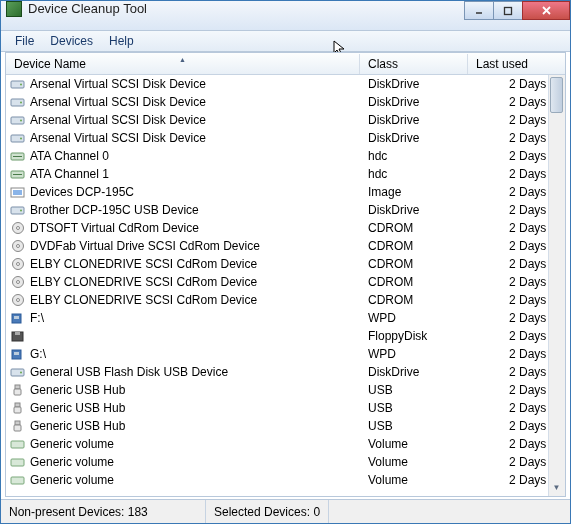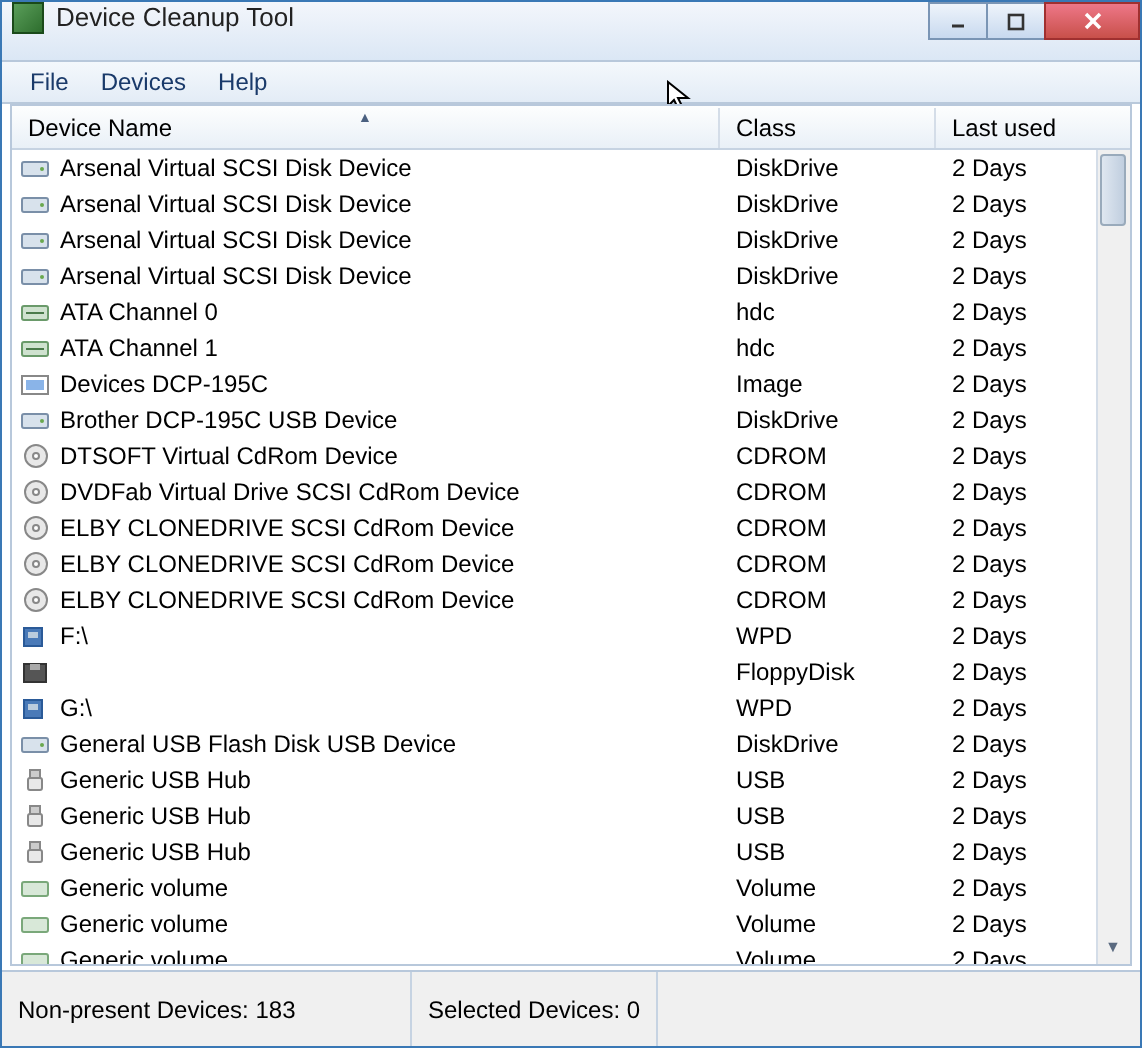--- a/index.html
+++ b/index.html
@@ -25,23 +25,23 @@
     .col-last { flex: 1; }
     .list-body { flex: 1; overflow: hidden; font-size: 12px; position: relative; }
     .scroll-track { position: absolute; right: 0; top: 0; bottom: 0; width: 17px; background: #f0f0f0; border-left: 1px solid #d4dde8; }
     .scroll-thumb { position: absolute; right: 2px; top: 2px; width: 13px; height: 36px; background: linear-gradient(to right,#dfe7f0,#c0cedf); border: 1px solid #9ab; border-radius: 2px; }
     .scroll-btn { position: absolute; right: 0; width: 17px; height: 17px; display: flex; align-items: center; justify-content: center; font-size: 8px; color: #5a6a80; }
     .scroll-btn.down { bottom: 0; }
     .rows { margin-right: 17px; }
     .row { display: flex; height: 18px; align-items: center; }
     .row-name { width: 354px; display: flex; align-items: flex-end; padding-left: 4px; white-space: nowrap; overflow: hidden; }
     .row-class { width: 108px; padding-left: 8px; }
-    .row-last { flex: 1; padding-left: 8px; }
+    .row-last { flex: 1; padding-left: 8px; margin-left: 33px; }
     .dev-icon { width: 16px; height: 14px; margin-right: 4px; flex-shrink: 0; display: inline-flex; align-items: center; justify-content: center; }
-    .statusbar { height: 38px; border-top: 1px solid #b8c8db; background: #f0f0f0; display: flex; font-size: 12px; align-items: center; }
+    .statusbar { height: 24px; border-top: 1px solid #b8c8db; background: #f0f0f0; display: flex; font-size: 12px; align-items: center; }
     .status-cell { padding: 3px 8px; border-right: 1px solid #c6d3e2; height: 100%; display: flex; align-items: center; }
     .status-cell:first-child { width: 205px; }
   </style>
 </head>
 <body>
 
 <div class="window">
   <div class="titlebar">
     <div class="app-icon"></div>
     <div class="title-text">Device Cleanup Tool</div>

